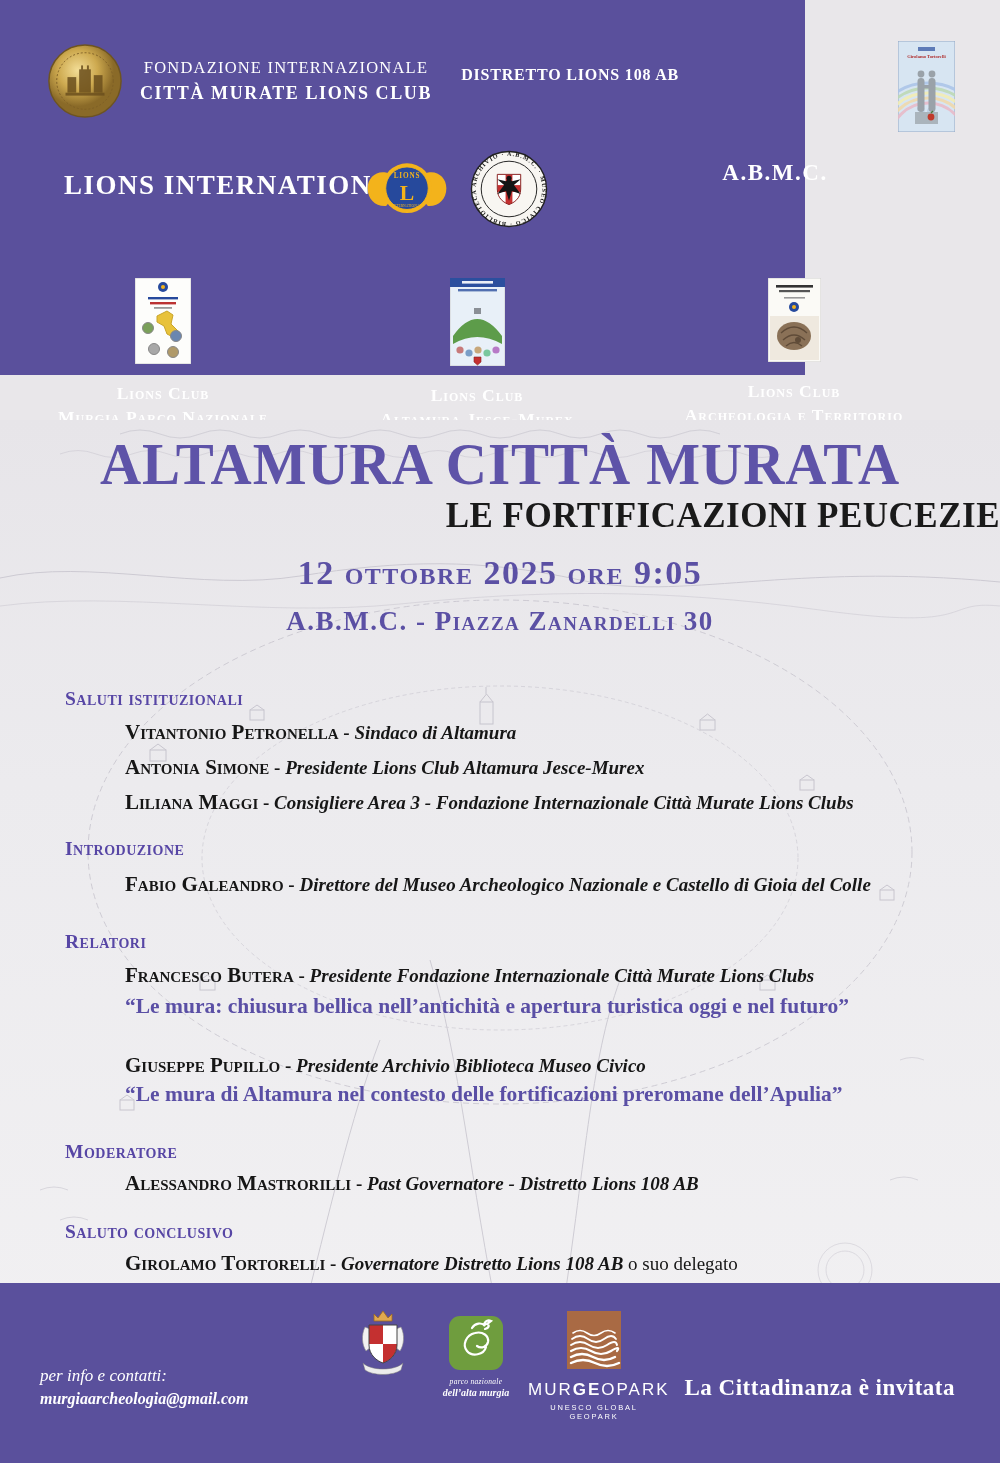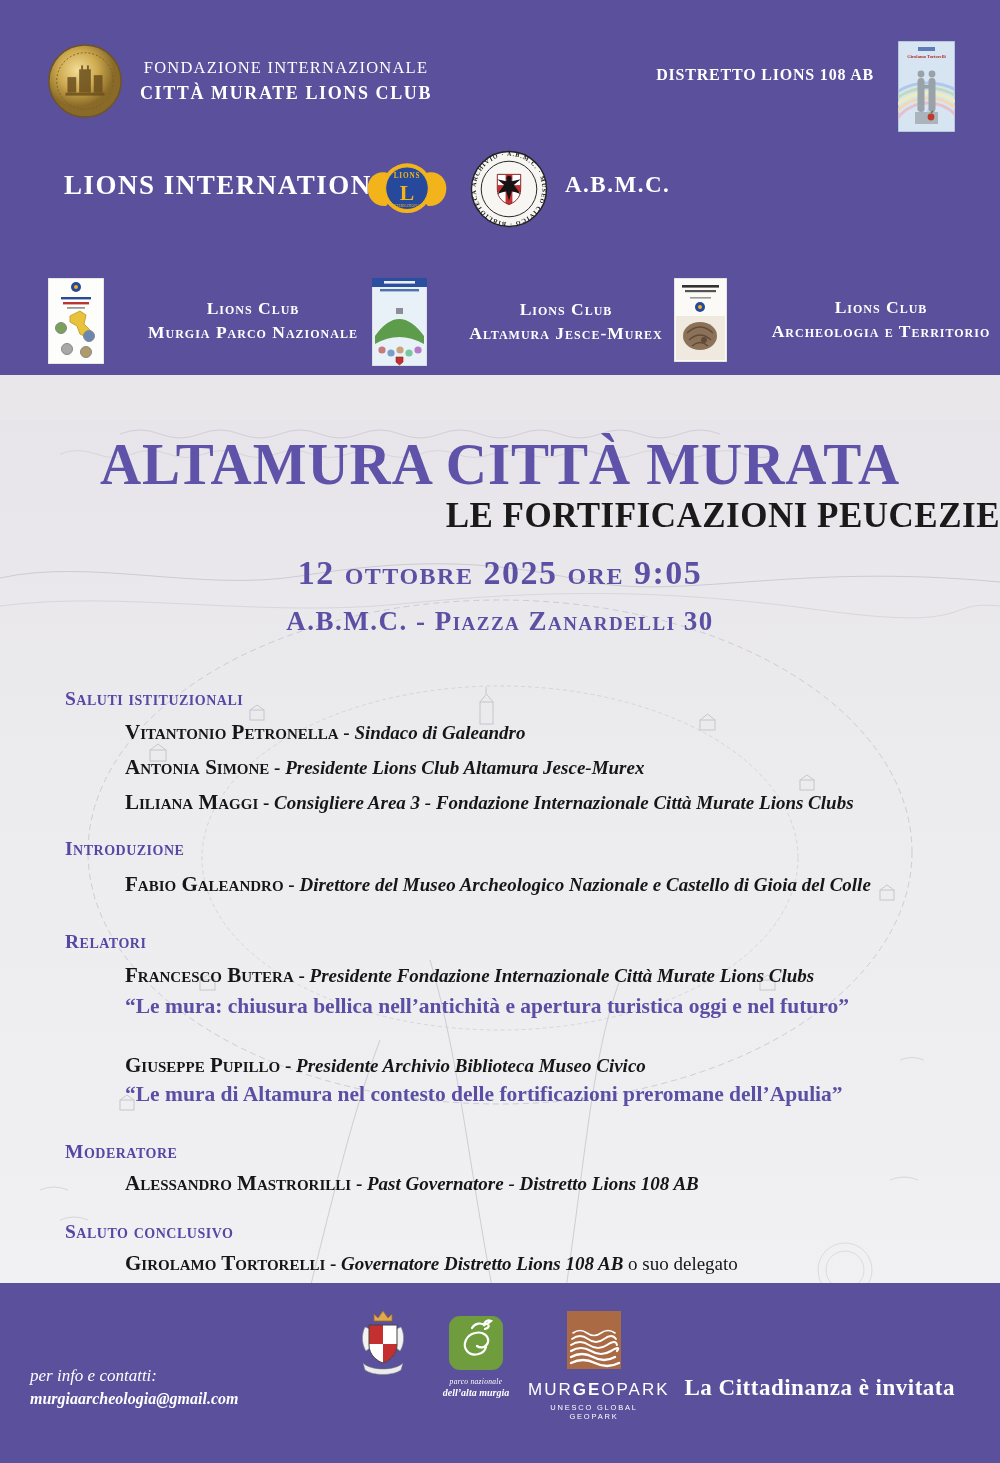--- a/index.html
+++ b/index.html
@@ -1,34 +1,34 @@
 <!DOCTYPE html>
 <html><head>
 <meta charset="utf-8">
 <style>
   html,body{margin:0;padding:0;background:#777;}
   .poster{position:relative;width:1000px;height:1463px;margin:0 auto;overflow:hidden;
           font-family:"Liberation Serif",serif;background:#e9e7ea;}
   .abs{position:absolute;}
   
-  .top-band{position:absolute;top:0;left:0;width:1000px;height:375px;background:#5a509c;color:#fff;}
+  .top-band{position:absolute;top:0;left:0;width:805px;height:375px;background:#5a509c;color:#fff;}
   .foundation{left:46px;top:42px;display:flex;gap:16px;align-items:center;}
   .medallion{width:78px;height:78px;flex:0 0 auto;}
   .foundation-text{text-align:center;line-height:1.45;}
   .foundation-line1{font-size:16.5px;letter-spacing:1.2px;}
   .foundation-line2{font-size:18px;font-weight:bold;letter-spacing:1.6px;}
   .district{right:126px;top:66px;font-size:16px;font-weight:bold;letter-spacing:.8px;}
   .book-cover{left:898px;top:41px;width:57px;height:91px;}
   .lions-int{left:64px;top:170px;font-size:27px;font-weight:bold;letter-spacing:1.5px;}
   .lions-logo{left:362px;top:147px;width:90px;height:84px;}
   .abmc-logo{left:470px;top:150px;width:78px;height:78px;}
-  .abmc-text{left:565px;top:172px;width:420px;text-align:left;line-height:1.1;}
+  .abmc-text{left:565px;top:160px;width:420px;text-align:center;line-height:1.1;}
   .abmc-acronym{font-size:23px;font-weight:bold;letter-spacing:1.5px;margin-bottom:10px;}
   .abmc-name{font-size:19.5px;font-weight:bold;letter-spacing:.8px;}
-  .club{top:278px;display:flex;align-items:center;gap:34px;}
+  .club{top:278px;display:flex;align-items:center;gap:18px;flex-direction:column;}
   .club-1{left:48px;} .club-2{left:372px;} .club-3{left:674px;}
   .club-banner{flex:0 0 auto;}
   .club-text{text-align:center;font-variant:small-caps;font-weight:bold;font-size:17.5px;
              letter-spacing:1px;line-height:1.35;}
   .club-2 .club-text{width:210px;} .club-1 .club-text{width:230px;} .club-3 .club-text{width:240px;}
   
   .parchment{position:absolute;top:392px;left:0;width:1000px;height:908px;
              background:linear-gradient(180deg,#e7e5e9 0%,#ecebee 40%,#f1f0f2 100%);margin-top:28px;}
   .sketch{position:absolute;inset:0;z-index:0;}
   .parchment > .txt{z-index:1;}
@@ -53,21 +53,21 @@
   .crest{left:360px;top:26px;width:46px;height:68px;}
   .park{left:440px;top:32px;width:72px;text-align:center;}
   .park-caption{margin-top:3px;font-style:italic;line-height:1.15;}
   .park-cap1{font-size:7.5px;letter-spacing:.3px;}
   .park-cap2{font-size:10px;font-weight:bold;}
   .murgeo{left:528px;top:28px;width:132px;text-align:center;}
   .murgeo-word{margin-top:7px;font-family:"Liberation Sans",sans-serif;font-size:17px;
                letter-spacing:2px;white-space:nowrap;}
   .murgeo-word b{font-weight:bold;}
   .murgeo-sub{margin-top:3px;font-family:"Liberation Sans",sans-serif;font-size:7.5px;letter-spacing:1.8px;}
-  .contact{left:30px;top:82px;line-height:1.35;}
+  .contact{left:40px;top:82px;line-height:1.35;}
   .contact-line1{font-size:17px;font-style:italic;}
   .contact-line2{font-size:16px;font-style:italic;font-weight:bold;}
   .invite{right:45px;top:92px;font-size:23px;font-weight:bold;letter-spacing:.5px;}
 </style>
 </head>
 <body>
 
 <div class="poster">
 
   <header class="top-band">
@@ -264,21 +264,21 @@
       </g>
     </svg>
 
     <h1 class="abs txt title" style="margin:0;">ALTAMURA CITTÀ MURATA</h1>
     <h2 class="abs txt subtitle" style="margin:0;">LE FORTIFICAZIONI PEUCEZIE</h2>
     <div class="abs txt datetime">12 ottobre 2025 ore 9:05</div>
     <div class="abs txt venue">A.B.M.C. - Piazza Zanardelli 30</div>
 
     <section>
       <div class="abs txt sec-head" style="top:268px">Saluti istituzionali</div>
-      <div class="abs txt entry" style="top:300px"><span class="entry-name">Vitantonio Petronella</span><span class="entry-sep"> - </span><span class="entry-role">Sindaco di Galeandro</span></div>
+      <div class="abs txt entry" style="top:300px"><span class="entry-name">Vitantonio Petronella</span><span class="entry-sep"> - </span><span class="entry-role">Sindaco di Altamura</span></div>
       <div class="abs txt entry" style="top:335px"><span class="entry-name">Antonia Simone</span><span class="entry-sep"> - </span><span class="entry-role">Presidente Lions Club Altamura Jesce-Murex</span></div>
       <div class="abs txt entry" style="top:370px"><span class="entry-name">Liliana Maggi</span><span class="entry-sep"> - </span><span class="entry-role">Consigliere Area 3 - Fondazione Internazionale Città Murate Lions Clubs</span></div>
 
       <div class="abs txt sec-head" style="top:418px">Introduzione</div>
       <div class="abs txt entry" style="top:452px"><span class="entry-name">Fabio Galeandro</span><span class="entry-sep"> - </span><span class="entry-role">Direttore del Museo Archeologico Nazionale e Castello di Gioia del Colle</span></div>
 
       <div class="abs txt sec-head" style="top:511px">Relatori</div>
       <div class="abs txt entry" style="top:543px"><span class="entry-name">Francesco Butera</span><span class="entry-sep"> - </span><span class="entry-role">Presidente Fondazione Internazionale Città Murate Lions Clubs</span></div>
       <div class="abs txt quote" style="top:574px">“Le mura: chiusura bellica nell’antichità e apertura turistica oggi e nel futuro”</div>
       <div class="abs txt entry" style="top:633px"><span class="entry-name">Giuseppe Pupillo</span><span class="entry-sep"> - </span><span class="entry-role">Presidente Archivio Biblioteca Museo Civico</span></div>

